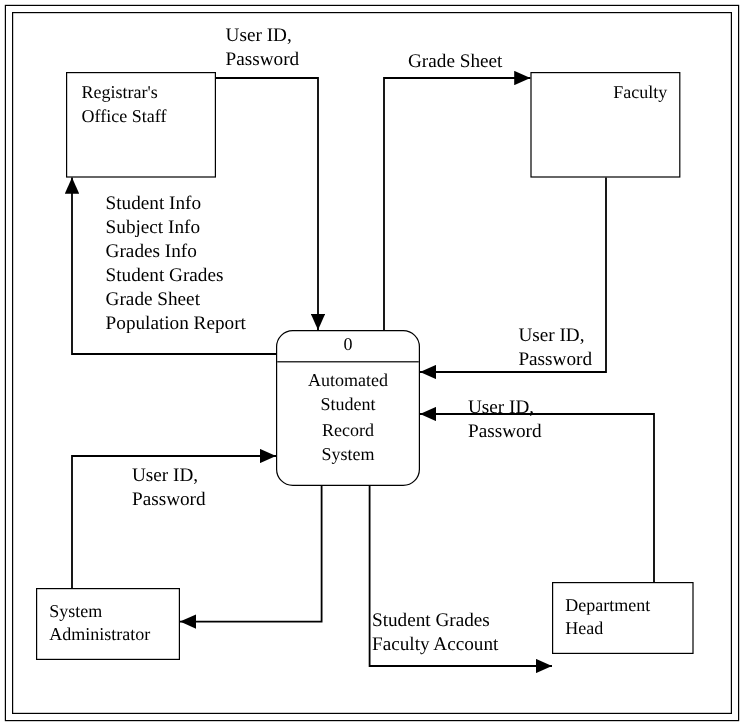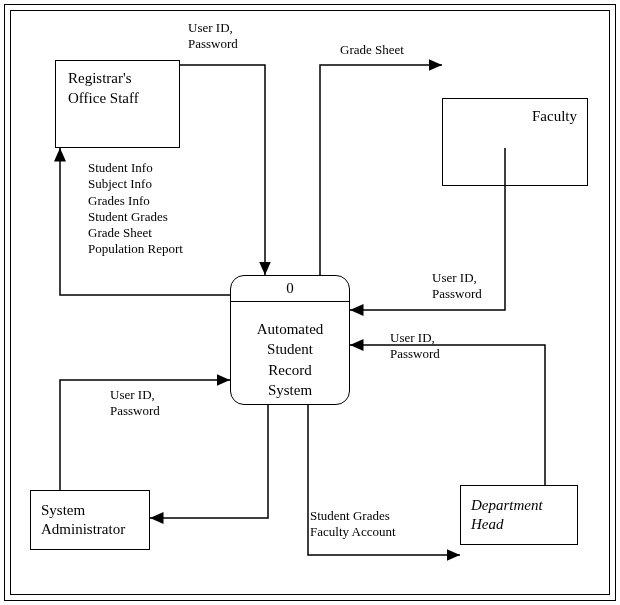--- a/index.html
+++ b/index.html
@@ -32,54 +32,53 @@
       font-size: 15px;
       text-align: center;
     }
     .process-id {
       border-bottom: 1px solid #000;
       padding: 4px 0;
     }
     .process-name {
       padding: 6px 8px;
       line-height: 1.35;
-      margin-top: 11px;
     }
     .label {
       position: absolute;
-      font-size: 13px;
+      font-size: 16px;
       line-height: 1.25;
       background: transparent;
       white-space: pre;
     }
     svg { position: absolute; top: 0; left: 0; pointer-events: none; }
     .arrow { stroke: #000; stroke-width: 1.5; fill: none; }
     .arrowhead { fill: #000; }
   </style>
 </head>
 <body>
 
 <div class="canvas">
 
   <div class="frame" style="left:4px;top:4px;width:612px;height:597px;"></div>
   <div class="frame" style="left:10px;top:10px;width:600px;height:585px;"></div>
 
   <div class="entity" style="left:55px;top:60px;width:125px;height:88px;padding-left:12px;">
     <span>Registrar's<br>Office Staff</span>
   </div>
 
-  <div class="entity" style="left:442px;top:60px;width:146px;height:88px;margin-top:38px;">
+  <div class="entity" style="left:442px;top:60px;width:125px;height:88px;">
     <span style="width:100%;text-align:right;">Faculty</span>
   </div>
 
   <div class="entity" style="left:30px;top:490px;width:120px;height:60px;align-items:center;">
     <span>System<br>Administrator</span>
   </div>
 
-  <div class="entity" style="left:460px;top:485px;width:118px;height:60px;align-items:center;font-style:italic;">
+  <div class="entity" style="left:460px;top:485px;width:118px;height:60px;align-items:center;">
     <span>Department<br>Head</span>
   </div>
 
   <div class="process" style="left:230px;top:275px;width:120px;height:130px;">
     <div class="process-id">0</div>
     <div class="process-name">Automated<br>Student<br>Record<br>System</div>
   </div>
 
   <div class="label" style="left:188px;top:20px;">User ID,<br>Password</div>
   <div class="label" style="left:65px;top:160px;margin-left:23px;">Student Info<br>Subject Info<br>Grades Info<br>Student Grades<br>Grade Sheet<br>Population Report</div>

